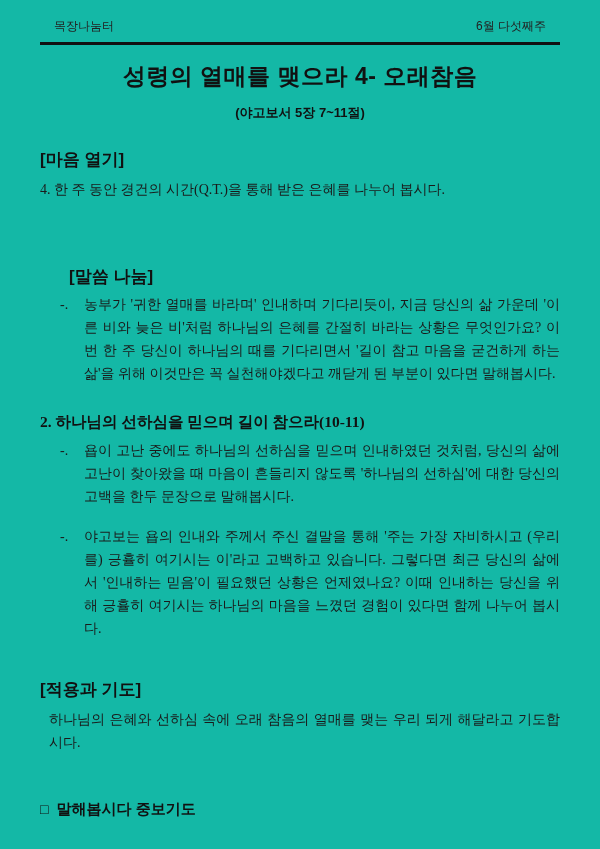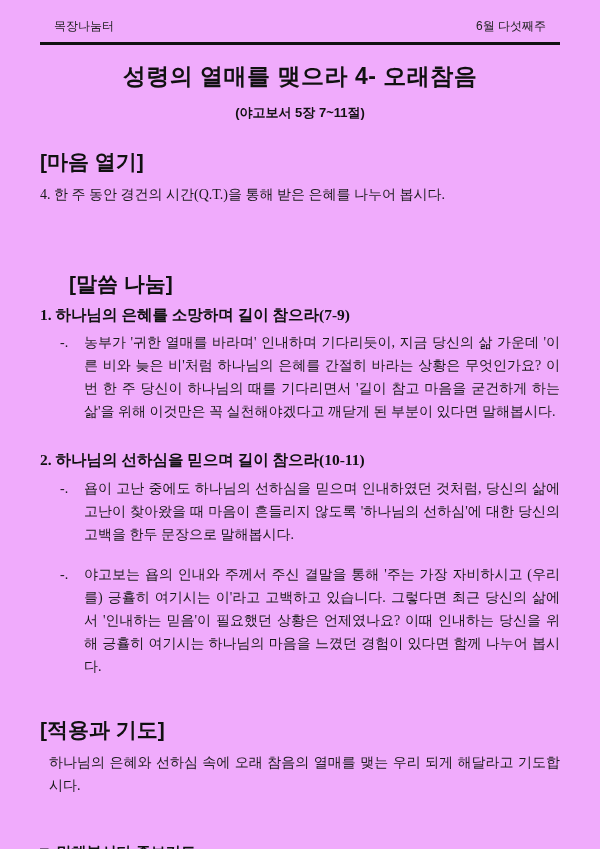--- a/index.html
+++ b/index.html
@@ -5,21 +5,21 @@
   html, body {
     margin: 0;
     padding: 0;
     background: #ffffff;
   }
   .page {
     position: relative;
     width: 600px;
     height: 849px;
     margin: 0 auto;
-    background: #f0abfc;
+    background: #14b8a6;
     color: #1a1a1a;
     font-family: "Liberation Serif", "DejaVu Serif", serif;
     box-sizing: border-box;
     padding: 14px 40px 20px 40px;
     overflow: hidden;
   }
   
   .hdr-row {
     display: flex;
     justify-content: space-between;
@@ -49,21 +49,21 @@
     text-align: center;
     font-family: "Liberation Sans", "DejaVu Sans", sans-serif;
     font-weight: bold;
     font-size: 13px;
     color: #111;
   }
   
   .sec-head {
     font-family: "Liberation Sans", "DejaVu Sans", sans-serif;
     font-weight: bold;
-    font-size: 21px;
+    font-size: 17px;
     color: #111;
   }
   .q-head {
     font-family: "Liberation Serif", "DejaVu Serif", serif;
     font-weight: bold;
     font-size: 15.5px;
     color: #111;
   }
   
   .body-text {
@@ -123,21 +123,20 @@
   <hr class="hdr-rule">
 
   <div class="title">성령의 열매를 맺으라 4- 오래참음</div>
   <div class="subtitle">(야고보서 5장 7~11절)</div>
 
   <div class="sec-head m-opening-head">[마음 열기]</div>
   <div class="body-text m-opening-item">4. 한 주 동안 경건의 시간(Q.T.)을 통해 받은 은혜를 나누어 봅시다.</div>
 
   <div class="sec-head m-sharing-head">[말씀 나눔]</div>
 
-  <div class="q-head m-q1-head">1. 하나님의 은혜를 소망하며 길이 참으라(7-9)</div>
   <div class="dash-item m-q1-item">
     <span class="dash-marker">-.</span>
     <span class="dash-text body-text">농부가 '귀한 열매를 바라며' 인내하며 기다리듯이, 지금 당신의 삶 가운데 '이른 비와 늦은 비'처럼 하나님의 은혜를 간절히 바라는 상황은 무엇인가요? 이번 한 주 당신이 하나님의 때를 기다리면서 '길이 참고 마음을 굳건하게 하는 삶'을 위해 이것만은 꼭 실천해야겠다고 깨닫게 된 부분이 있다면 말해봅시다.</span>
   </div>
 
   <div class="q-head m-q2-head">2. 하나님의 선하심을 믿으며 길이 참으라(10-11)</div>
   <div class="dash-item m-q2-item1">
     <span class="dash-marker">-.</span>
     <span class="dash-text body-text">욥이 고난 중에도 하나님의 선하심을 믿으며 인내하였던 것처럼, 당신의 삶에 고난이 찾아왔을 때 마음이 흔들리지 않도록 '하나님의 선하심'에 대한 당신의 고백을 한두 문장으로 말해봅시다.</span>
   </div>

